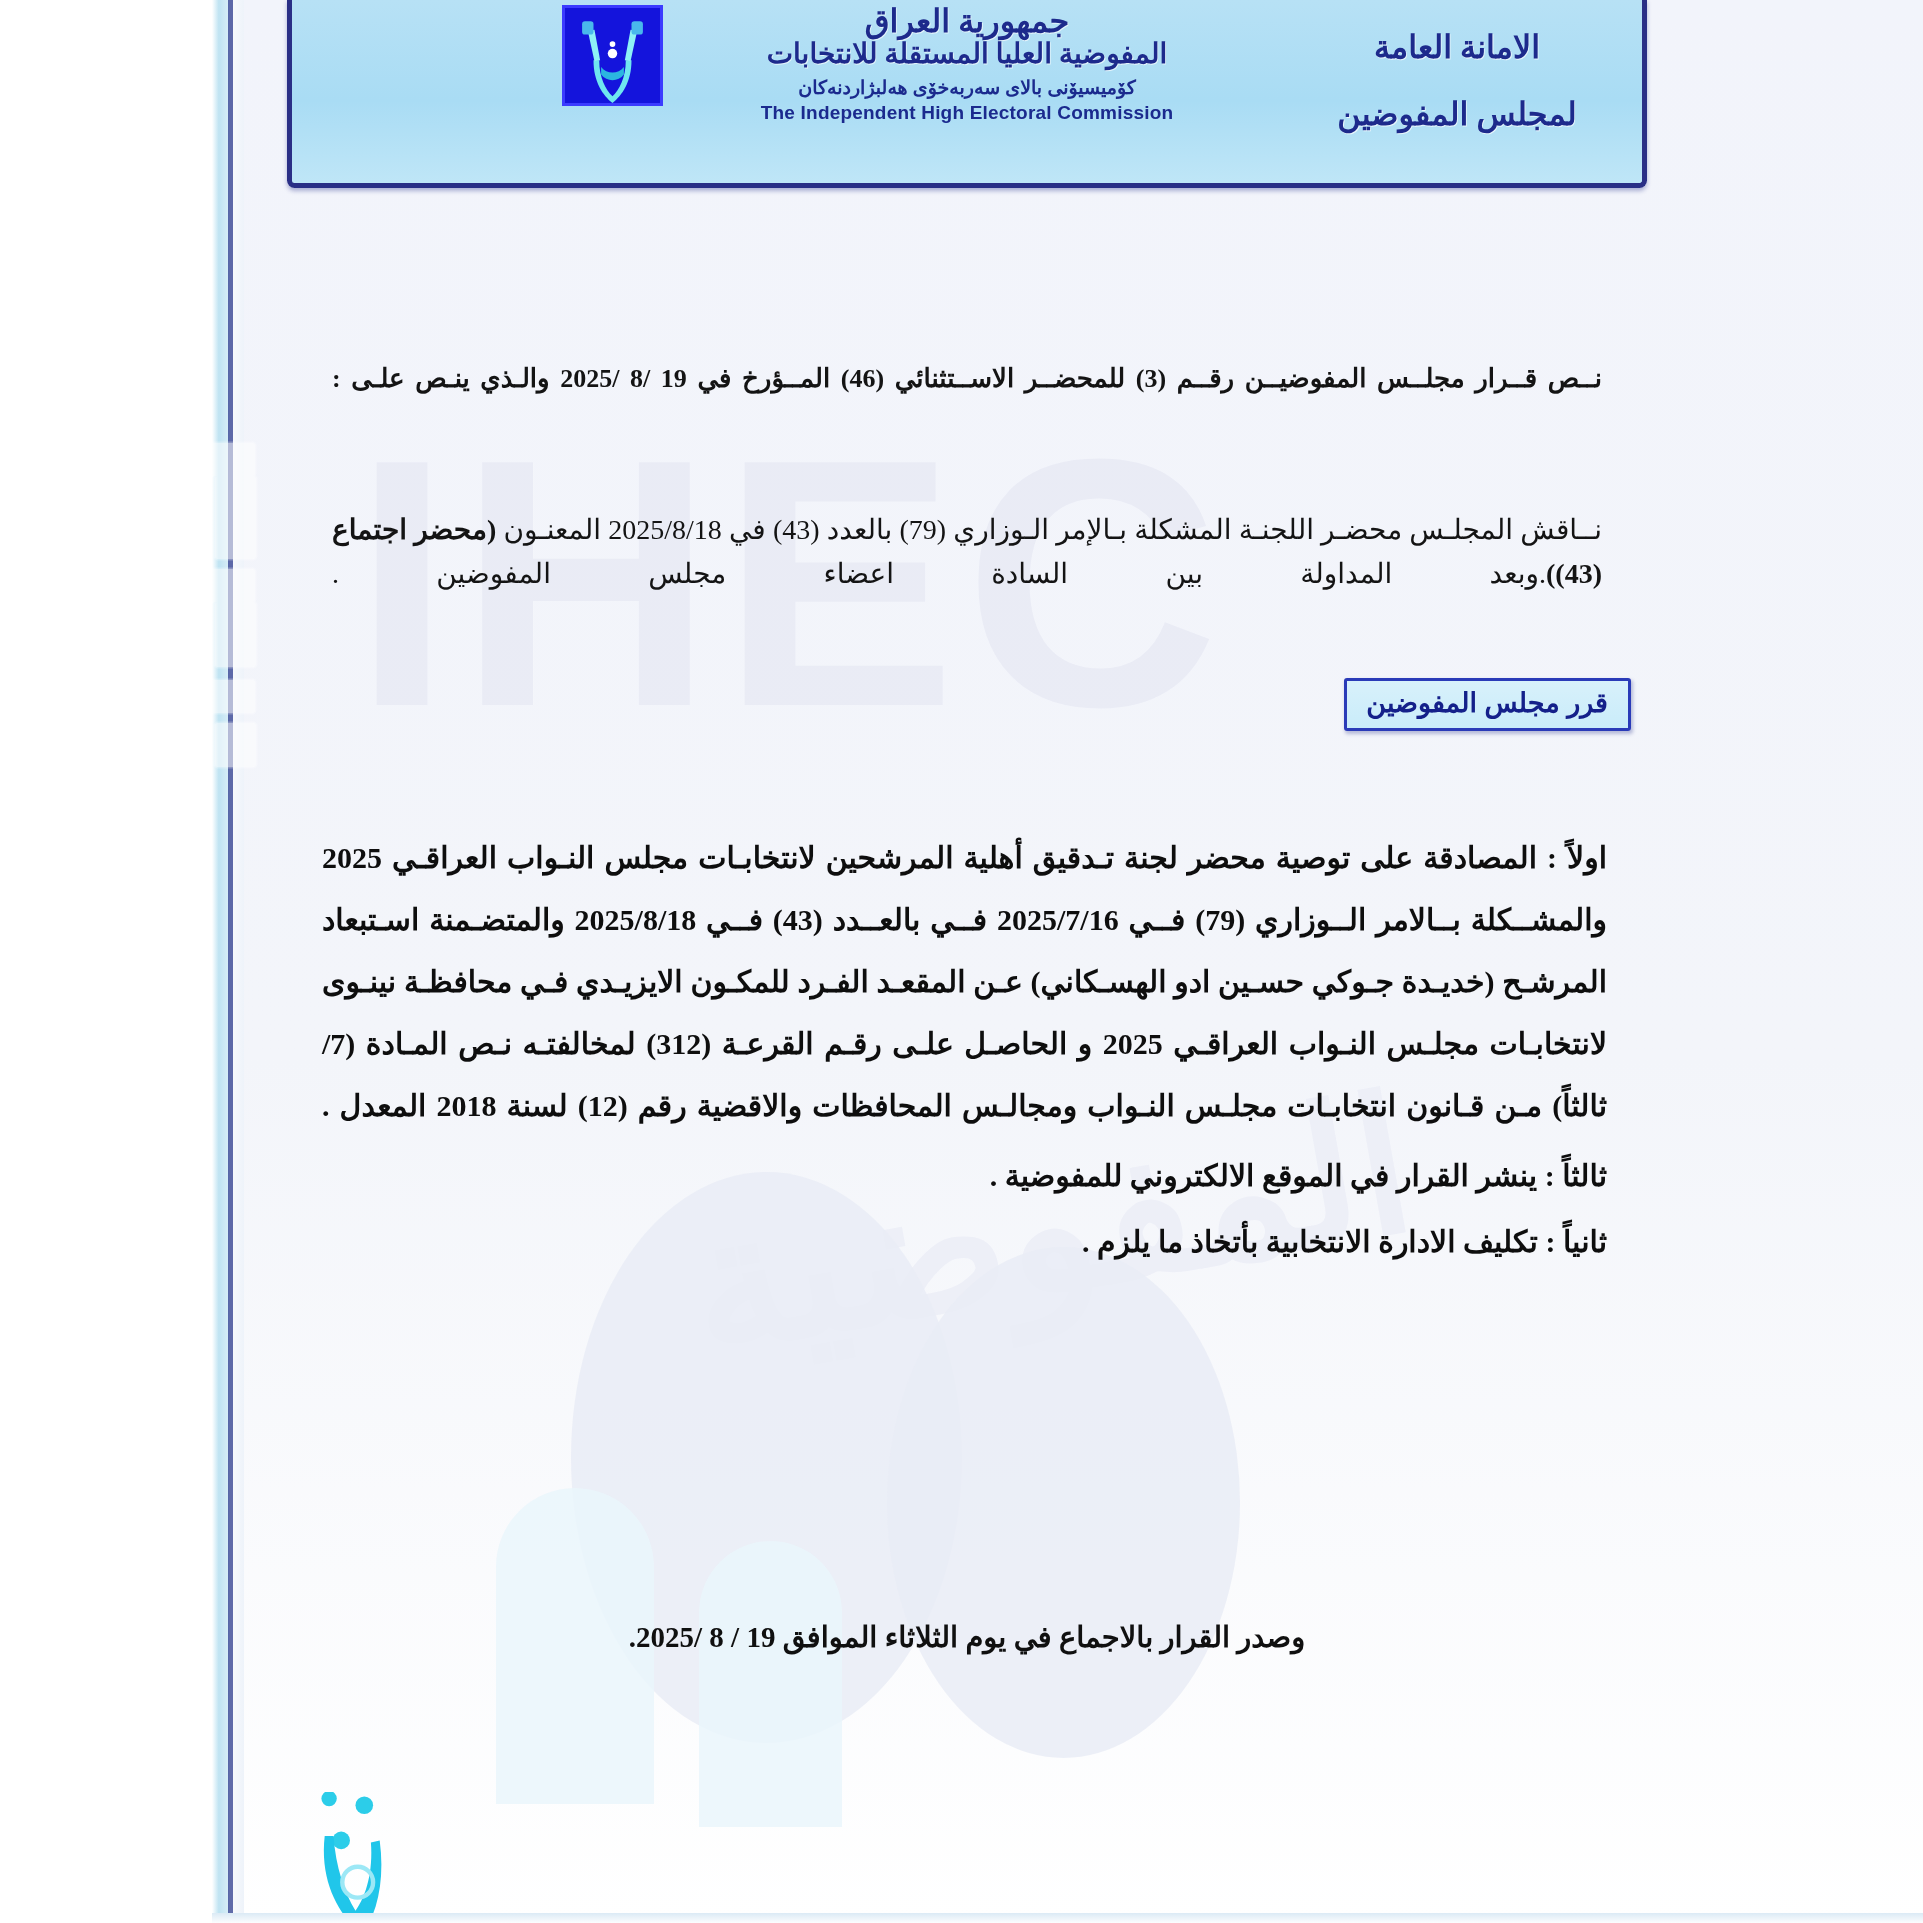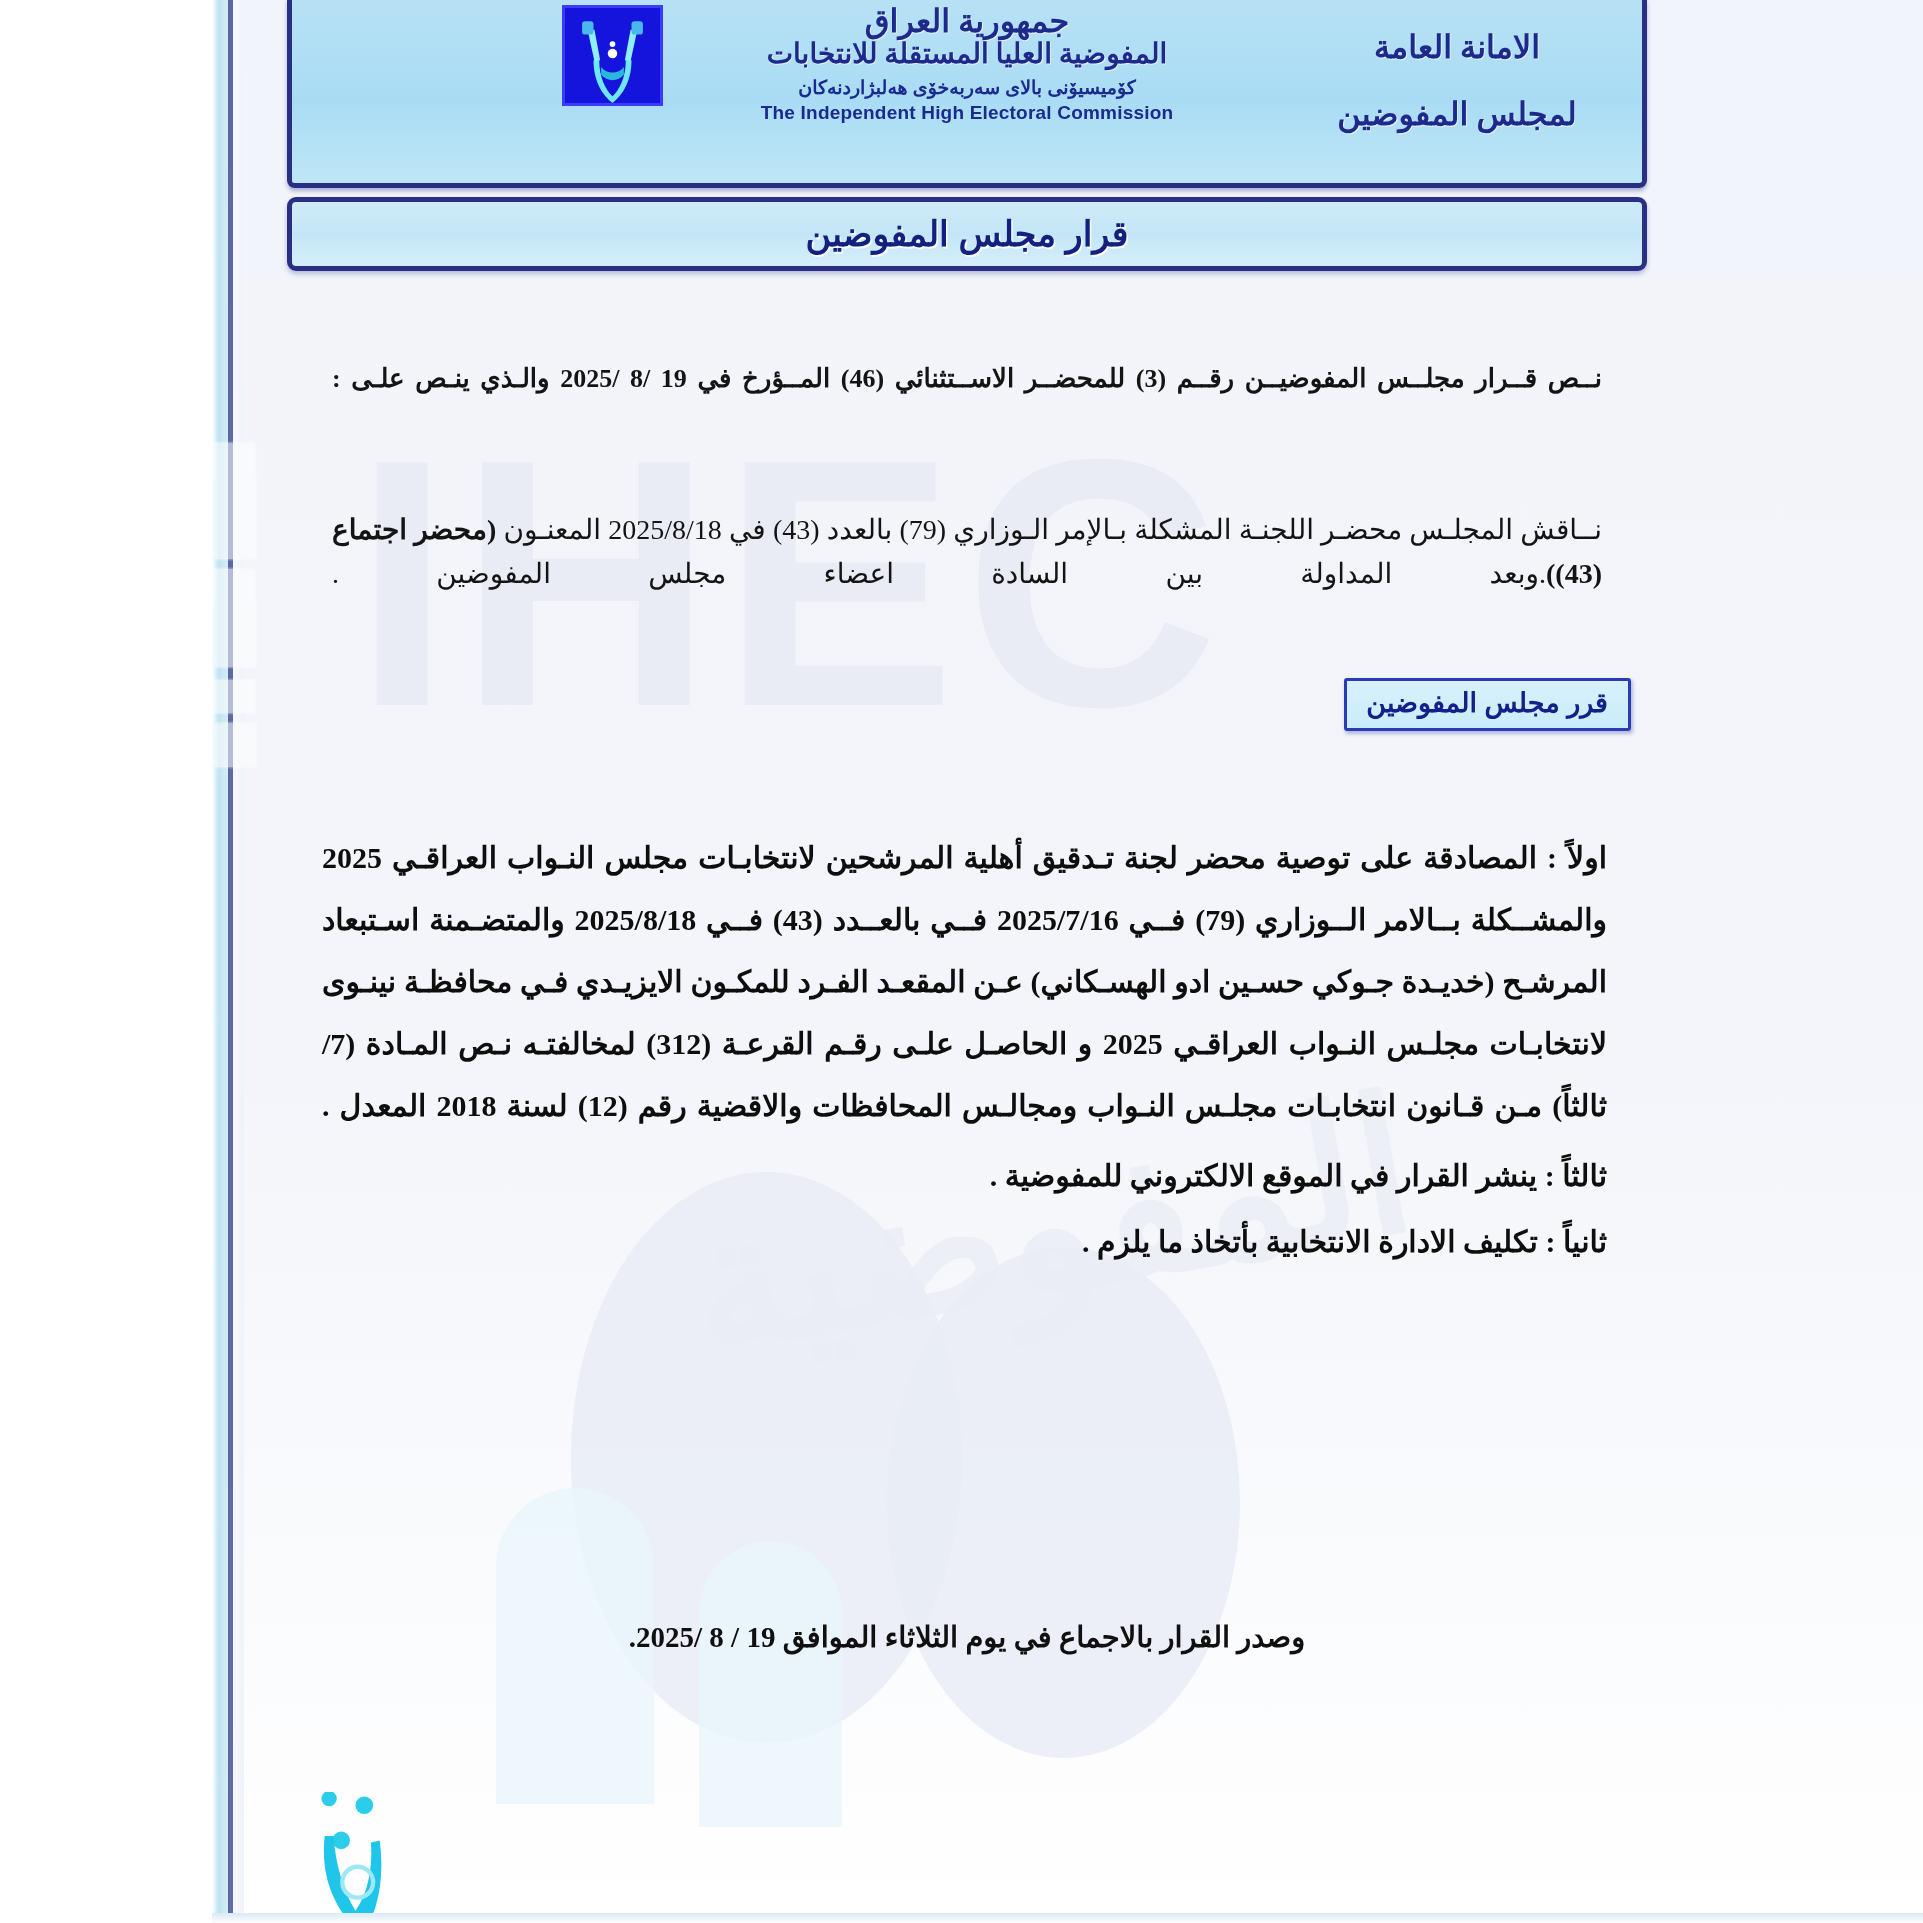--- a/index.html
+++ b/index.html
@@ -261,23 +261,20 @@
       </div>
 
       <div class="hdr-right">
         <div class="l1">الامانة العامة</div>
         <div class="l2">لمجلس المفوضين</div>
       </div>
 
     </div>
   </div>
 
-  <div class="titlebar">
-    <span>قرار مجلس المفوضين</span>
-  </div>
 
   <div class="body-area">
 
     <div class="para p-intro">نــص قــرار مجلــس المفوضيــن رقــم (3) للمحضــر الاســتثنائي (46) المــؤرخ في   19 /8 /2025 والـذي ينـص علـى :</div>
 
     <div class="para p-second"><span>نــاقش المجلـس محضـر اللجنـة المشكلة بـالإمر الـوزاري (79) بالعدد (43) في 2025/8/18 المعنـون </span><b>(محضر اجتماع (43))</b><span>.وبعد المداولة بين السادة اعضاء مجلس المفوضين .</span></div>
 
     <div class="chip">
       <span>قرر مجلس المفوضين</span>
     </div>

